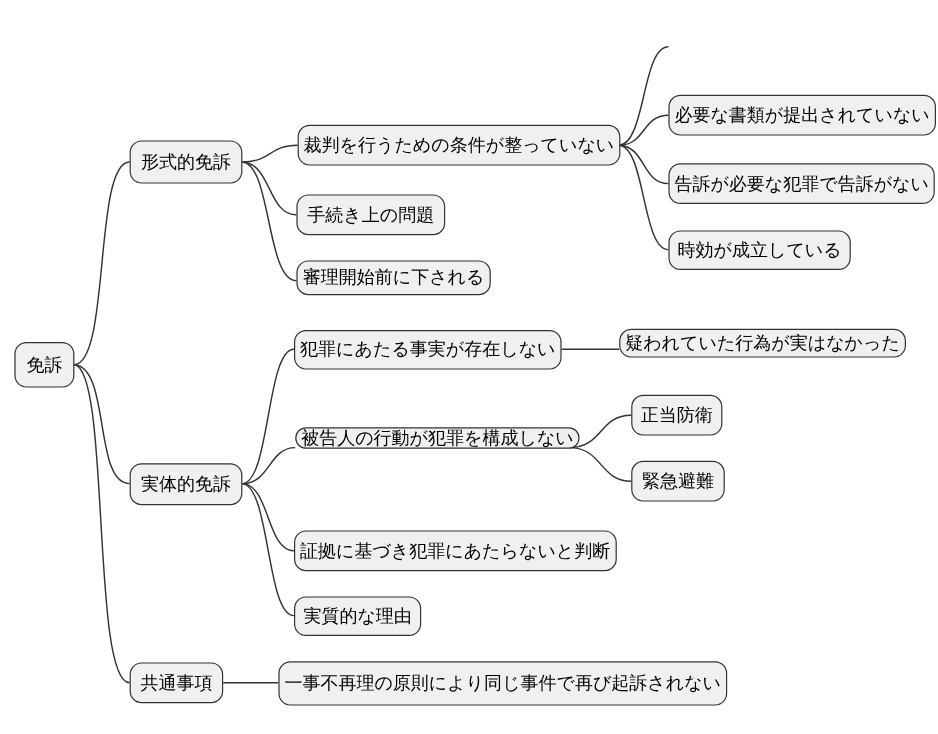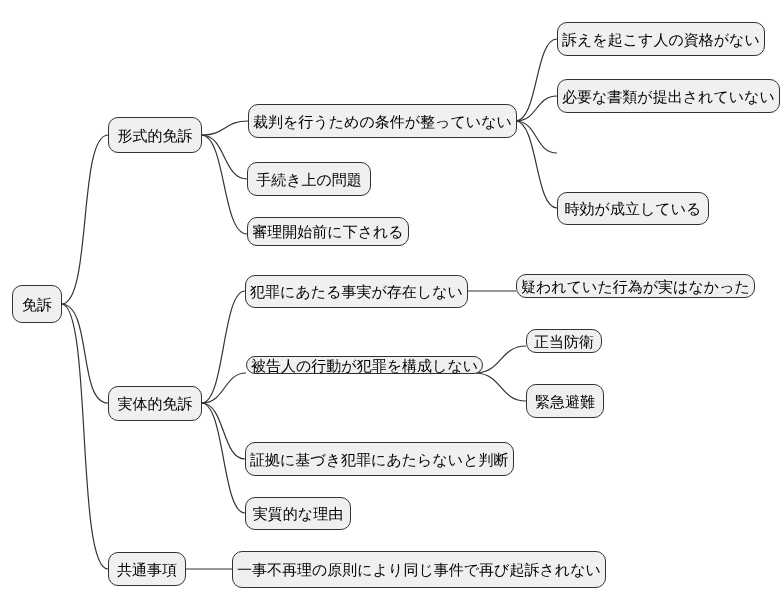--- a/index.html
+++ b/index.html
@@ -72,40 +72,40 @@
 
     <path d="M186,569 L232,569"></path>
   </svg>
 
   <div class="node" style="left:12px;top:285px;min-width:50px;height:38px">免訴</div>
 
   <div class="node" style="left:108px;top:117px;min-width:94px;height:36px">形式的免訴</div>
 
   <div class="node" style="left:248px;top:104px;min-width:268px;height:34px">裁判を行うための条件が整っていない</div>
 
-  <div class="node" style="left:557px;top:22px;min-width:205px;height:34px">訴えを起こす人の資格がない</div>
 
   <div class="node" style="left:557px;top:79px;min-width:208px;height:34px">必要な書類が提出されていない</div>
 
+  <div class="node" style="left:557px;top:136px;min-width:208px;height:34px">告訴が必要な犯罪で告訴がない</div>
 
   <div class="node" style="left:557px;top:192px;min-width:152px;height:33px">時効が成立している</div>
 
   <div class="node" style="left:247px;top:162px;min-width:124px;height:34px">手続き上の問題</div>
 
   <div class="node" style="left:247px;top:217px;min-width:162px;height:29px">審理開始前に下される</div>
 
   <div class="node" style="left:108px;top:386px;min-width:94px;height:35px">実体的免訴</div>
 
   <div class="node" style="left:245px;top:275px;min-width:223px;height:33px">犯罪にあたる事実が存在しない</div>
 
   <div class="node" style="left:516px;top:274px;min-width:228px;height:24px">疑われていた行為が実はなかった</div>
 
   <div class="node" style="left:246px;top:356px;min-width:230px;height:18px">被告人の行動が犯罪を構成しない</div>
 
-  <div class="node" style="left:526px;top:329px;min-width:76px;height:24px">正当防衛</div>
+  <div class="node" style="left:526px;top:329px;min-width:76px;height:34px">正当防衛</div>
 
   <div class="node" style="left:526px;top:384px;min-width:78px;height:34px">緊急避難</div>
 
   <div class="node" style="left:245px;top:442px;min-width:259px;height:34px">証拠に基づき犯罪にあたらないと判断</div>
 
   <div class="node" style="left:245px;top:497px;min-width:106px;height:33px">実質的な理由</div>
 
   <div class="node" style="left:108px;top:552px;min-width:78px;height:34px">共通事項</div>
 
   <div class="node" style="left:232px;top:551px;min-width:356px;height:37px">一事不再理の原則により同じ事件で再び起訴されない</div>

